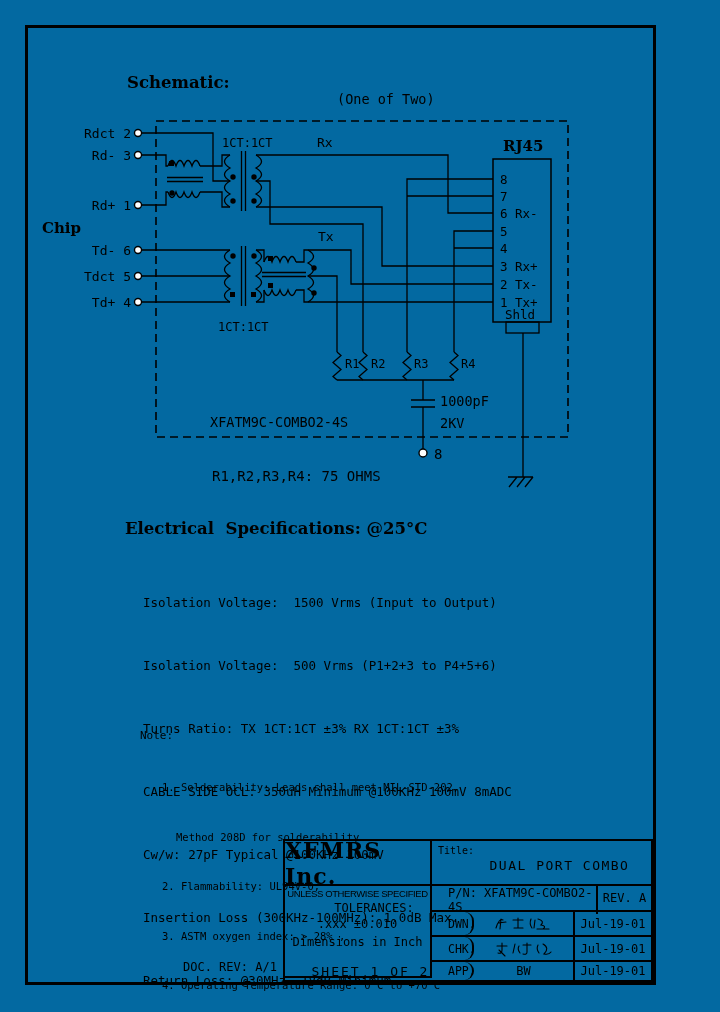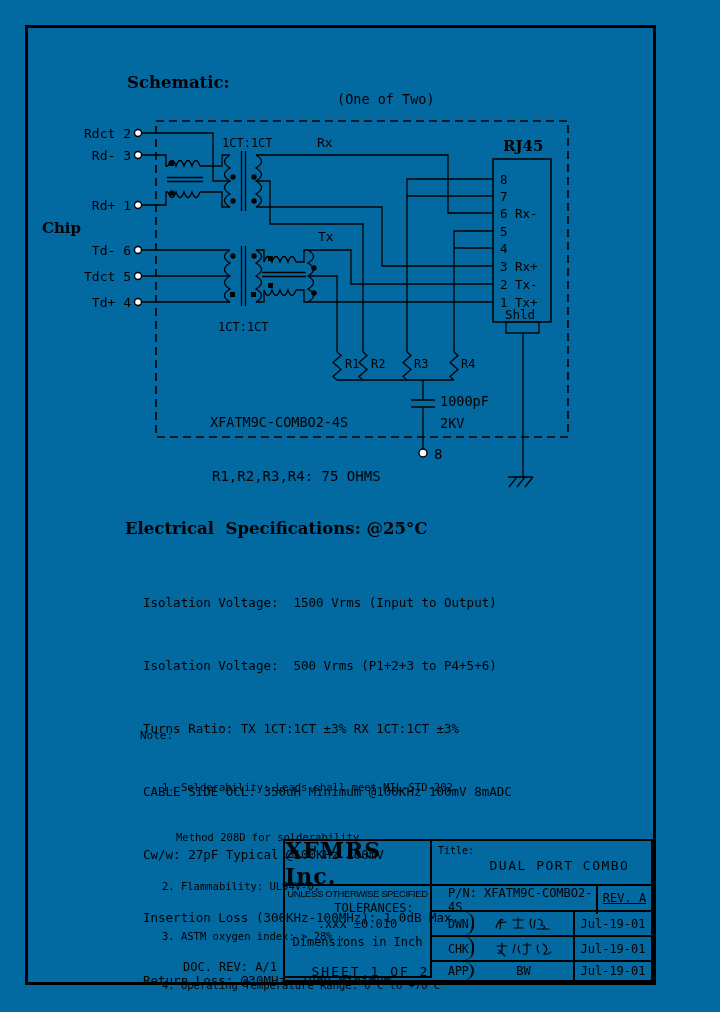--- a/index.html
+++ b/index.html
@@ -39,21 +39,21 @@
   .tol1{font-size:9.5px;letter-spacing:-0.4px;margin-top:2px;font-family:"Liberation Sans",sans-serif;}
   .tol2{font-size:12px;margin-top:2px;padding-left:33px;}
   .tol3{font-size:12px;margin-top:2px;}
   .tol4{font-size:12px;margin-top:4px;}
   .sheet-cell{left:0;top:121px;width:147px;height:18px;display:flex;align-items:center;
           justify-content:center;font-size:13px;letter-spacing:2px;padding-left:24px;}
   .pn-row{left:147px;top:45px;width:219px;height:26px;border-bottom:2px solid #000;}
   .pn-cell{left:0;top:0;width:166px;height:28px;border-right:2px solid #000;
           display:flex;align-items:center;padding-left:16px;font-size:12px;}
   .rev-cell{left:166px;top:0;width:53px;height:24px;display:flex;align-items:center;
-          justify-content:center;font-size:12px;text-decoration:underline;}
+          justify-content:center;font-size:12px;}
   .sig-row{left:147px;width:219px;height:25px;border-bottom:2px solid #000;}
   .sig-row.r0{top:71px;}
   .sig-row.r1{top:96px;}
   .sig-row.r2{top:121px;height:18px;border-bottom:none;}
   .role-cell{left:0;top:0;width:42px;height:100%;border-right:2px solid #000;
           display:flex;align-items:center;padding-left:16px;font-size:11.5px;box-sizing:border-box;border-radius:9px;}
   .sig-cell{left:42px;top:0;width:101px;height:100%;border-right:2px solid #000;
           display:flex;align-items:center;justify-content:center;font-size:12px;box-sizing:border-box;}
   .date-cell{left:143px;top:0;width:76px;height:100%;display:flex;align-items:center;
           justify-content:center;font-size:12px;box-sizing:border-box;}

